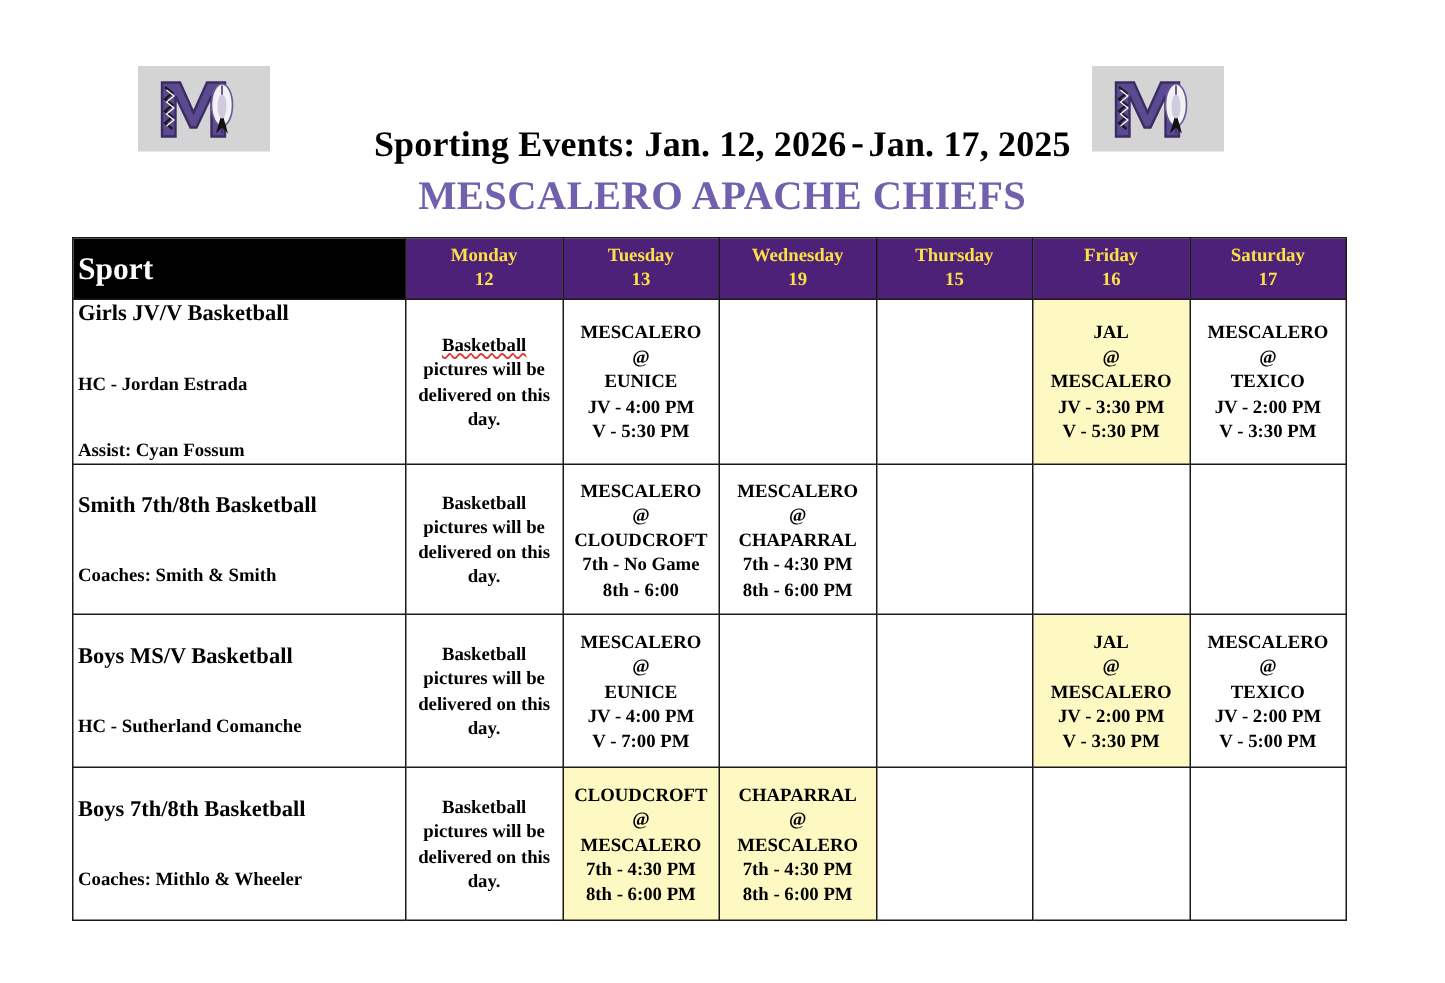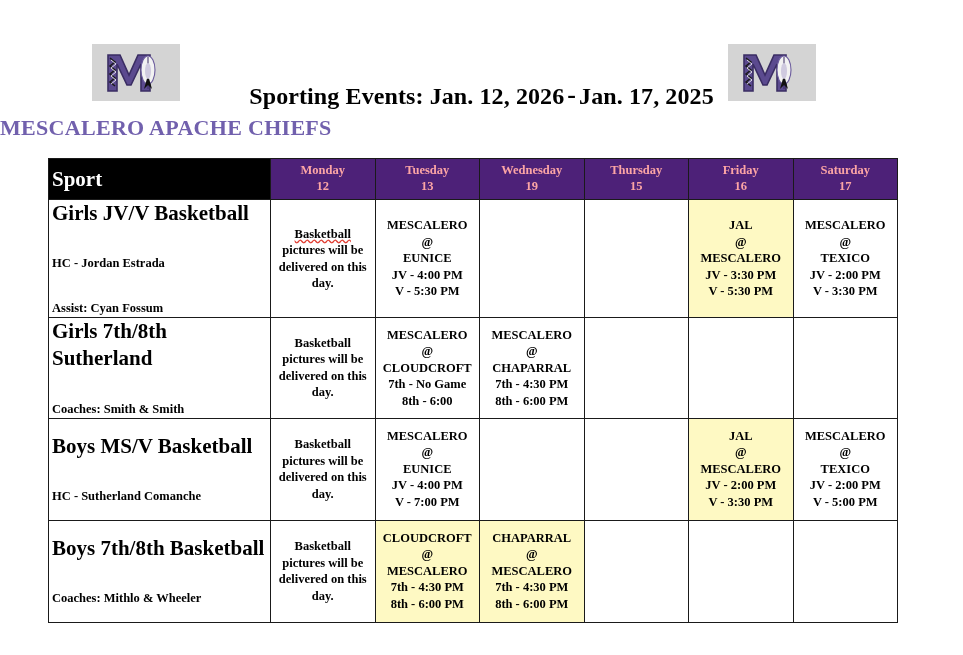--- a/index.html
+++ b/index.html
@@ -52,21 +52,22 @@
   .main-title .dash {
     font-size: 26px;
     vertical-align: 1px;
     padding: 0 3px;
   }
   .sub-title {
     position: absolute;
     left: 0;
     top: 115px;
     width: 963px;
-    font-size: 22px;
+    text-align: center;
+    font-size: 27px;
     font-weight: bold;
     color: #7160ad;
     letter-spacing: 0.3px;
   }
 
   
   .sched-wrap {
     position: absolute;
     left: 48px;
     top: 158px;
@@ -88,36 +89,36 @@
     color: #ffffff;
     text-align: left;
     font-size: 21px;
     font-weight: bold;
     padding-left: 14px;
     height: 40px;
     width: 215px;
   }
   th.day-head {
     background: #4d2178;
-    color: #fca5a5;
+    color: #fde047;
     text-align: center;
     font-size: 12.5px;
     font-weight: bold;
     line-height: 1.25;
     height: 40px;
   }
   th.day-head .dnum { display: block; }
 
   td.sport-cell {
     text-align: left;
     padding-left: 14px;
     padding-right: 6px;
   }
   .sport-name {
-    font-size: 21px;
+    font-size: 15px;
     font-weight: bold;
     line-height: 1.3;
   }
   .sport-coach {
     font-size: 12.5px;
     font-weight: bold;
     line-height: 1.35;
     margin-top: 28px;
   }
 
@@ -246,21 +247,21 @@
           <td class="event-cell">
               <span class="ev-line">MESCALERO</span>
               <span class="ev-line">@</span>
               <span class="ev-line">TEXICO</span>
               <span class="ev-line">JV - 2:00 PM</span>
               <span class="ev-line">V - 3:30 PM</span>
             </td>
         </tr>
         <tr class="r2">
           <td class="sport-cell">
-            <div class="sport-name">Girls 7th/8th Sutherland</div>
+            <div class="sport-name">Smith 7th/8th Basketball</div>
             <div class="sport-coach">Coaches: Smith &amp; Smith</div>
           </td>
           <td class="event-cell">
               <span class="ev-line">Basketball</span>
               <span class="ev-line">pictures will be</span>
               <span class="ev-line">delivered on this</span>
               <span class="ev-line">day.</span>
             </td>
           <td class="event-cell">
               <span class="ev-line">MESCALERO</span>

